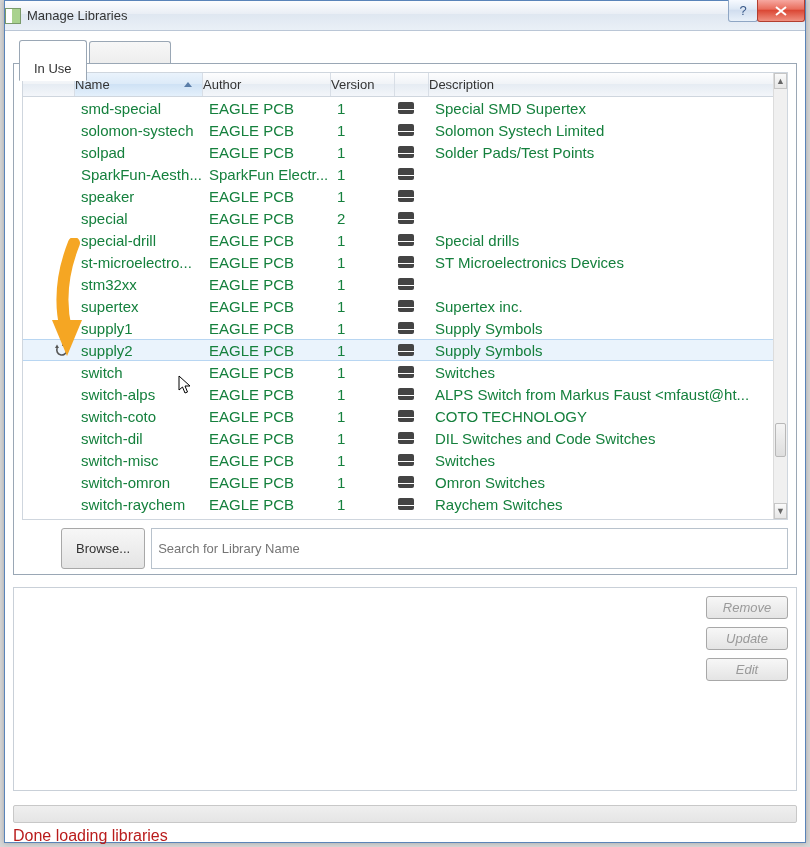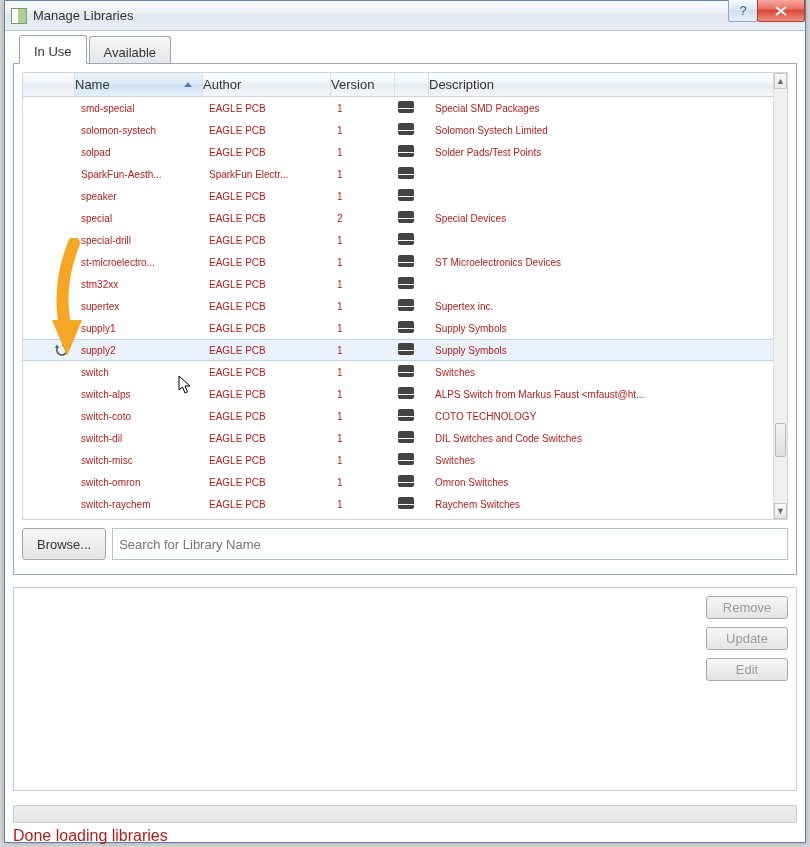--- a/index.html
+++ b/index.html
@@ -22,21 +22,20 @@
     background: #fff;
     border: 1px solid #5a84b9;
     box-shadow: 0 0 6px rgba(0,0,0,0.25);
   }
   .titlebar {
     height: 30px;
     background: linear-gradient(#fdfdfe, #e9eef5 45%, #dfe7f1 46%, #eaf0f7);
     border-bottom: 1px solid #bac6d6;
     display: flex;
     align-items: center;
-    padding-left: 6px;
     position: relative;
   }
   .titlebar .appicon {
     width: 16px; height: 16px;
     border: 1px solid #7a9a6a;
     background:
       linear-gradient(#fff,#fff) left/6px 100% no-repeat,
       linear-gradient(#a9d28e,#a9d28e) right/10px 100% no-repeat;
     margin-right: 6px;
   }
@@ -69,31 +68,31 @@
   }
 
   
   .tabstrip {
     height: 24px;
     display: flex;
     align-items: flex-end;
     padding-left: 6px;
   }
   .tab {
-    padding: 8px 14px 4px 14px;
+    padding: 20px 14px 4px 14px;
     border: 1px solid #9aa7b5;
     border-bottom: none;
     background: linear-gradient(#f7f7f7,#e5e5e5);
     color:#333;
     border-top-left-radius: 3px;
     border-top-right-radius: 3px;
     margin-right: 2px;
     font-size: 13px;
     position: relative;
-    top:1px;
+    top:18px;
   }
   .tab.active {
     background: #fff;
     border-bottom: 1px solid #fff;
     z-index: 2;
   }
   .tabpanel {
     border: 1px solid #9aa7b5;
     background: #fff;
     height: 512px;
@@ -140,22 +139,22 @@
   .col5 { flex: 1; }
   .tbody {
     position:absolute;
     top:24px; left:0; right:14px; bottom:0;
     overflow:hidden;
   }
   .row {
     display:flex;
     height: 22px;
     align-items:center;
-    font-size:10px;
-    color:#b91c1c;
+    font-size:15px;
+    color:#15803d;
   }
   .row.selected {
     background:#eaf3fc;
     border-top:1px solid #b8d6f2;
     border-bottom:1px solid #b8d6f2;
     align-items:center;
   }
   .cell { overflow:hidden; white-space:nowrap; text-overflow:ellipsis; padding-left:6px; }
   .cell.col0 { padding-left:0; display:flex; justify-content:flex-end; padding-right:6px;}
   .cell.col4 { padding-left:2px; }
@@ -194,21 +193,22 @@
     top:350px; height:34px;
     background:linear-gradient(#f4f4f4,#dedede);
     border:1px solid #b8b8b8;
     border-radius:2px;
   }
 
   
   .browserow {
     display:flex;
     margin-top:8px;
-    height:32px;
+    height:41px;
+    margin-left:39px;
   }
   .btn {
     border:1px solid #a8a8a8;
     background:linear-gradient(#f7f7f7,#e4e4e4);
     padding: 3px 14px;
     font-size:13px;
     color:#333;
     border-radius:3px;
   }
   .btn.disabled { color:#9a9a9a; }
@@ -229,21 +229,21 @@
     height:204px;
     margin-top:12px;
     position:relative;
   }
   .sidebtns {
     position:absolute;
     right:8px; top:8px;
     width:82px;
     display:flex; flex-direction:column; gap:8px;
   }
-  .sidebtns .btn { text-align:center; }
+  .sidebtns .btn { text-align:center;font-style:italic; }
 
   
   .progress {
     margin-top:14px;
     height:18px;
     border:1px solid #c8c8c8;
     background:linear-gradient(#efefef,#e5e5e5);
     border-radius:2px;
   }
   .status {
@@ -300,21 +300,21 @@
           <div class="th col4"></div>
           <div class="th col5">Description</div>
         </div>
         <div class="tbody" id="tbody">
             <div class="row">
               <div class="cell col0"></div>
               <div class="cell col1">smd-special</div>
               <div class="cell col2">EAGLE PCB</div>
               <div class="cell col3">1</div>
               <div class="cell col4"><span class="drive-icon"></span></div>
-              <div class="cell col5">Special SMD Packages</div>
+              <div class="cell col5">Special SMD Supertex</div>
             </div>
             <div class="row">
               <div class="cell col0"></div>
               <div class="cell col1">solomon-systech</div>
               <div class="cell col2">EAGLE PCB</div>
               <div class="cell col3">1</div>
               <div class="cell col4"><span class="drive-icon"></span></div>
               <div class="cell col5">Solomon Systech Limited</div>
             </div>
             <div class="row">
@@ -339,28 +339,28 @@
               <div class="cell col3">1</div>
               <div class="cell col4"><span class="drive-icon"></span></div>
               <div class="cell col5"></div>
             </div>
             <div class="row">
               <div class="cell col0"></div>
               <div class="cell col1">special</div>
               <div class="cell col2">EAGLE PCB</div>
               <div class="cell col3">2</div>
               <div class="cell col4"><span class="drive-icon"></span></div>
-              <div class="cell col5">Special Devices</div>
             </div>
             <div class="row">
               <div class="cell col0"></div>
               <div class="cell col1">special-drill</div>
               <div class="cell col2">EAGLE PCB</div>
               <div class="cell col3">1</div>
               <div class="cell col4"><span class="drive-icon"></span></div>
+              <div class="cell col5">Special drills</div>
             </div>
             <div class="row">
               <div class="cell col0"></div>
               <div class="cell col1">st-microelectro...</div>
               <div class="cell col2">EAGLE PCB</div>
               <div class="cell col3">1</div>
               <div class="cell col4"><span class="drive-icon"></span></div>
               <div class="cell col5">ST Microelectronics Devices</div>
             </div>
             <div class="row">

